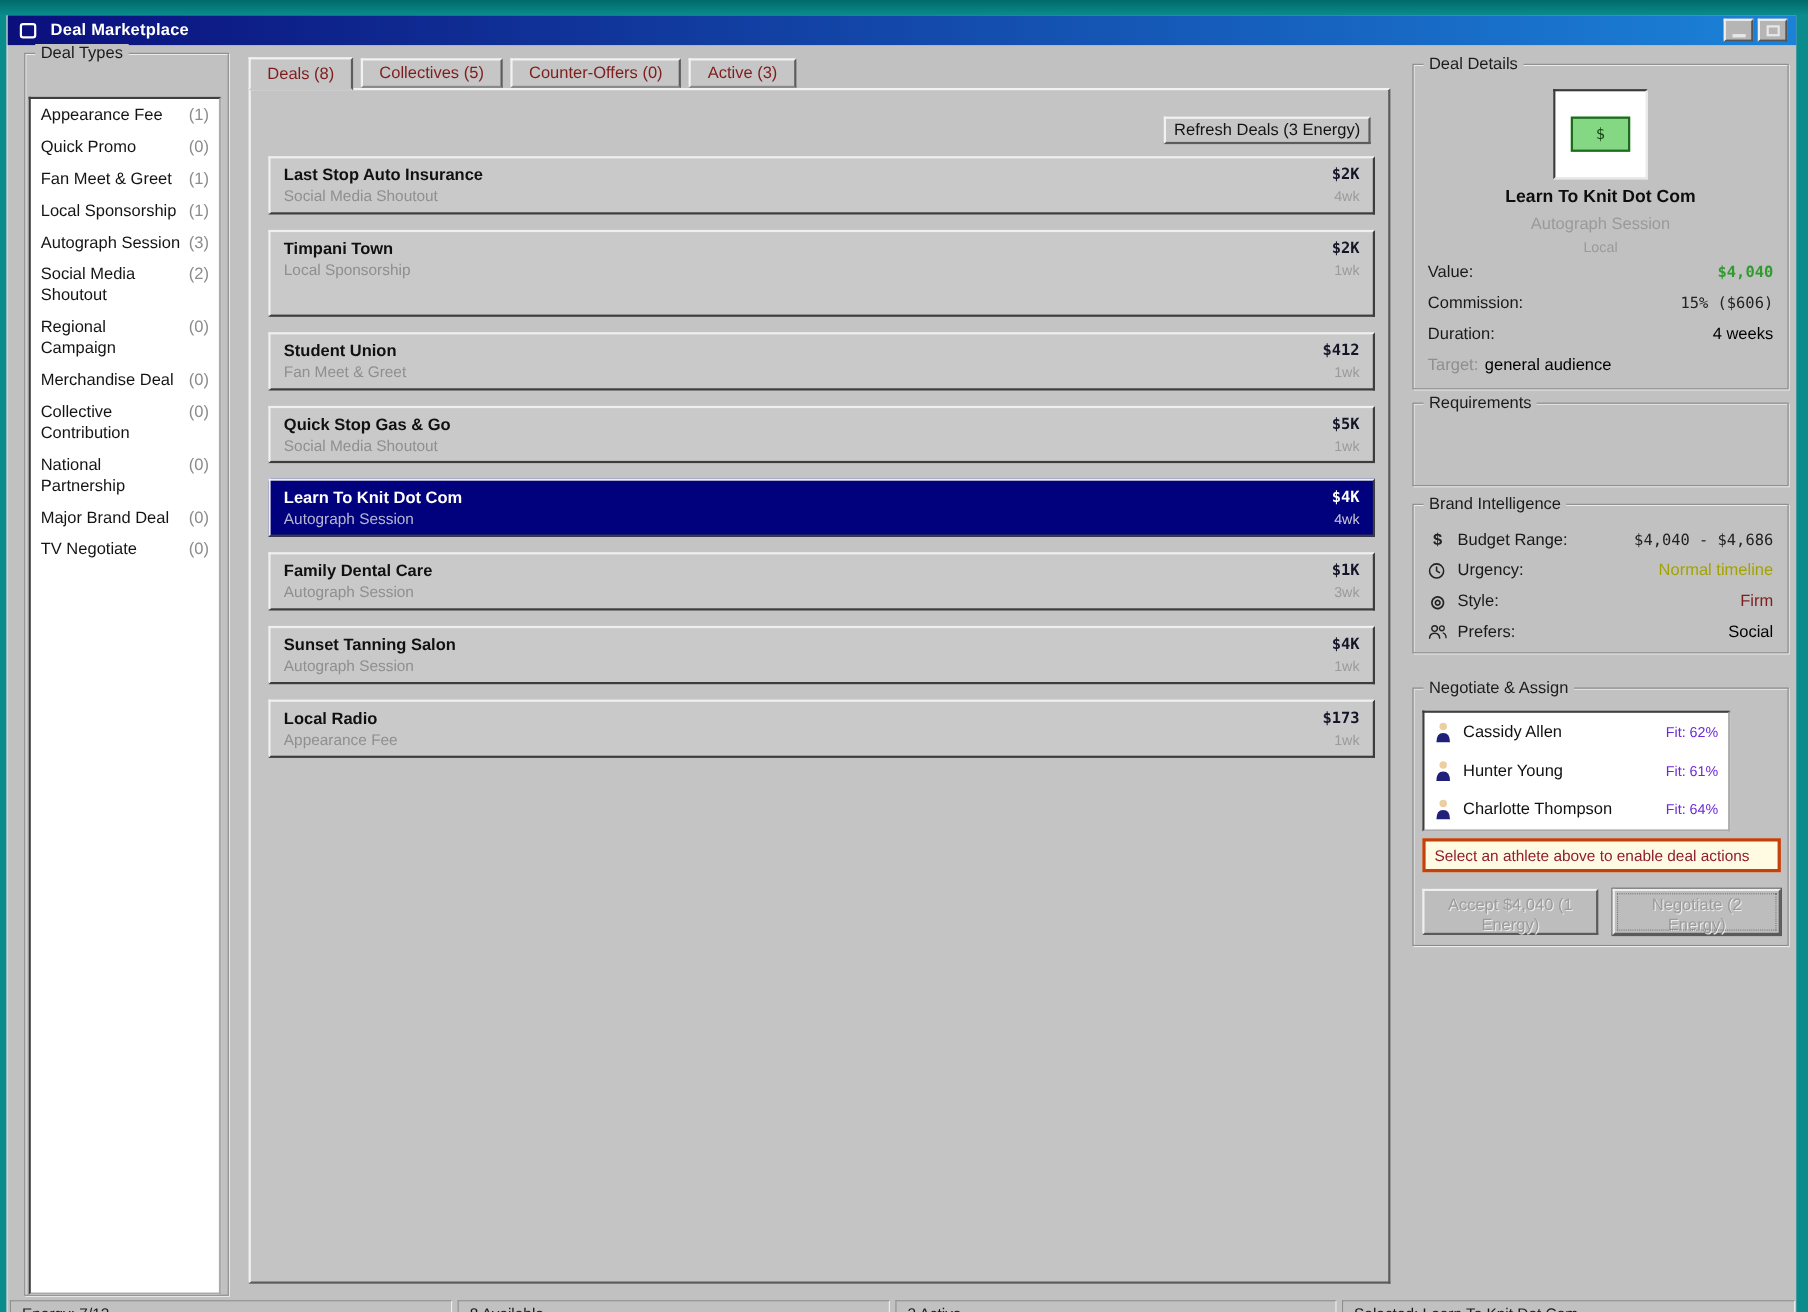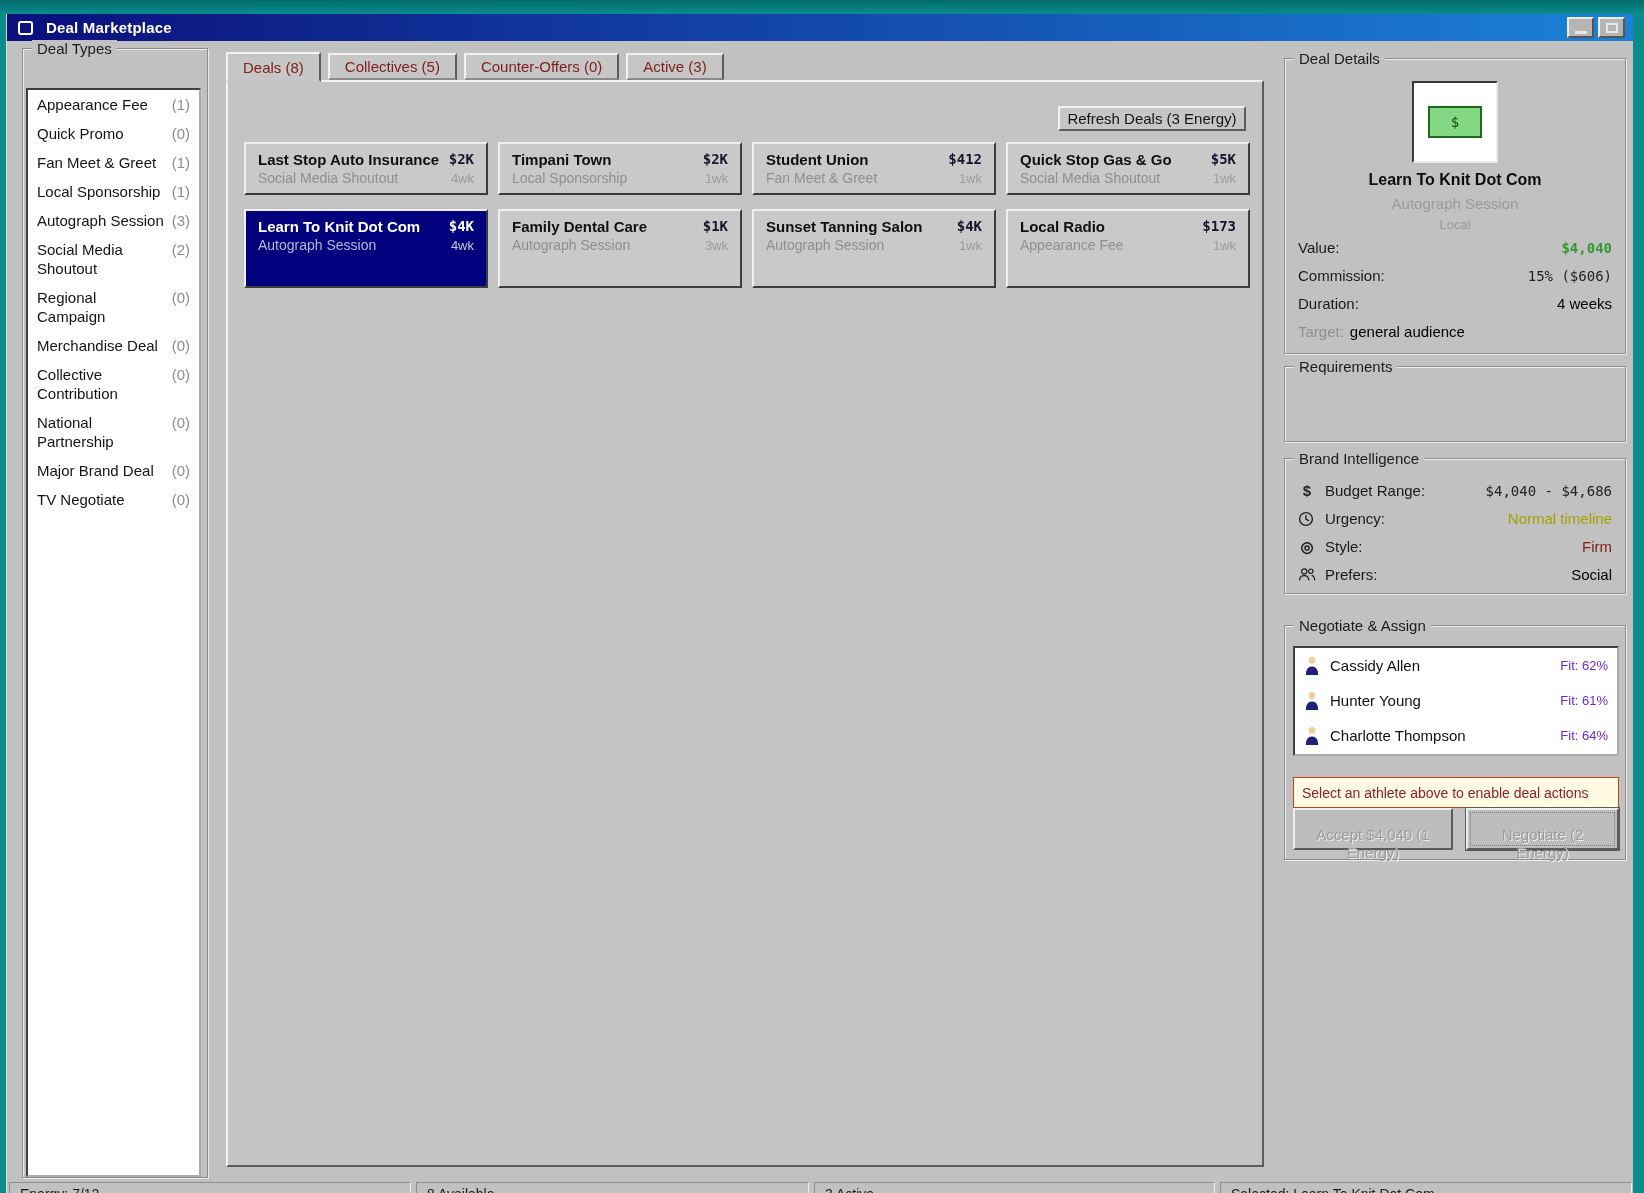--- a/index.html
+++ b/index.html
@@ -58,21 +58,21 @@
     background:#c4c4c4; border:2px solid; border-color:#f2f2f2 #5c5c5c #5c5c5c #f2f2f2;
   }
   .refresh-btn {
     position:absolute; right:16px; top:24px; width:188px; height:25px;
     background:#c6c6c6; border:2px solid; border-color:#f2f2f2 #5c5c5c #5c5c5c #f2f2f2;
     font-size:15px; color:#141414; text-align:center; line-height:20px; font-family:inherit;
   }
   
   .deals-grid {
     position:absolute; left:16px; top:60px; width:1006px;
-    display:grid; grid-template-columns:1fr 1fr 1fr 1fr; column-gap:10px;
+    display:grid; grid-template-columns:1fr; column-gap:10px;
     grid-template-rows:53px 79px 53px 52px; row-gap:14px;
   }
   .card {
     position:relative; background:#c9c9c9; padding:7px 12px;
     border:2px solid; border-color:#efefef #3c3c3c #3c3c3c #efefef;
     cursor:default; overflow:hidden;
   }
   .card .title { font-size:15px; font-weight:bold; color:#101010; }
   .card .sub   { font-size:14px; color:#8f8f8f; margin-top:2px; }
   .card .value { position:absolute; right:12px; top:7px; font-family:"DejaVu Sans Mono",monospace; font-size:14px; font-weight:bold; color:#15152a; }
@@ -108,34 +108,34 @@
   .olive { color:#a3a300; }
   .red   { color:#7f1d1d; }
   .target-row { justify-content:flex-start; gap:6px; }
   .req-stack { position:absolute; top:24px; width:100%; }
   .bi-stack  { position:absolute; top:22px; width:100%; }
   .bi-row { display:flex; align-items:center; gap:9px; padding:0 13px; margin-bottom:9px; font-size:15px; height:19px; }
   .bi-icon { width:18px; text-align:center; font-size:15px; font-weight:bold; color:#222; flex:none; }
   .bi-label { color:#1a1a1a; }
   .bi-spacer { flex:1; }
   
-  .ath-list { left:8px; top:20px; width:326px; height:110px; }
+  .ath-list { left:8px; top:20px; width:280px; height:110px; }
   .ath-row { display:flex; align-items:center; gap:10px; padding:5px 9px; height:35px; cursor:default; }
   .ath-name { flex:1; font-size:15px; color:#111; }
   .ath-fit  { font-size:13px; color:#6d28d9; }
   .notice {
-    position:absolute; left:8px; top:151px; width:326px; height:31px;
-    background:#fffbe3; border:1px solid #c2410c; color:#8f1f2f;
+    position:absolute; left:8px; top:136px; width:326px; height:31px;
+    background:#fffbe3; border:3px solid #c2410c; color:#8f1f2f;
     font-size:14px; display:flex; align-items:center; padding:0 8px; white-space:nowrap;
   }
   .act-btn {
     position:absolute; top:182px; height:42px; background:#bdbdbd;
     border:2px solid; border-color:#efefef #5a5a5a #5a5a5a #efefef;
     color:#9b9b9b; text-shadow:1px 1px 0 #ececec;
-    font-size:15px; line-height:18px; text-align:center; padding:16px 6px; font-family:inherit;
+    font-size:15px; line-height:18px; text-align:center; padding:4px 6px; font-family:inherit;
   }
   .accept-btn { left:8px; width:160px; }
   .negotiate-btn { left:181px; width:153px; outline:1px dotted #777; outline-offset:-5px; box-shadow:0 0 0 1px #5a5a5a; }
   
   .statusbar { position:absolute; left:0; top:1166px; width:1627px; height:40px; display:flex; gap:5px; padding:2px 2px 0 2px; }
   .status-cell {
     border:1px solid; border-color:#8f8f8f #efefef #efefef #8f8f8f;
     padding:3px 10px; font-size:14px; color:#1a1a1a; height:30px; white-space:nowrap; overflow:hidden;
   }
   .sc1 { width:402px; } .sc2 { width:393px; } .sc3 { width:401px; } .sc4 { flex:1; }

